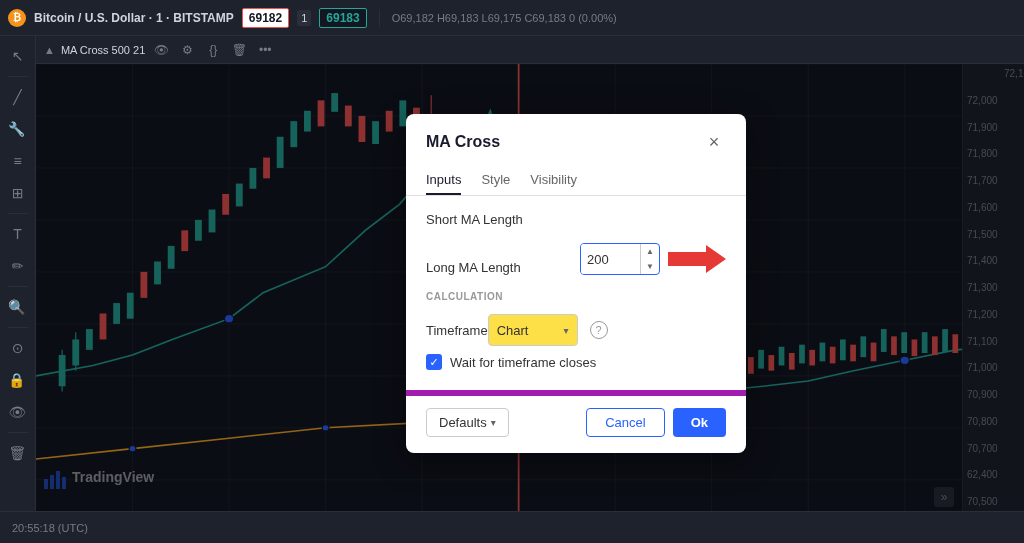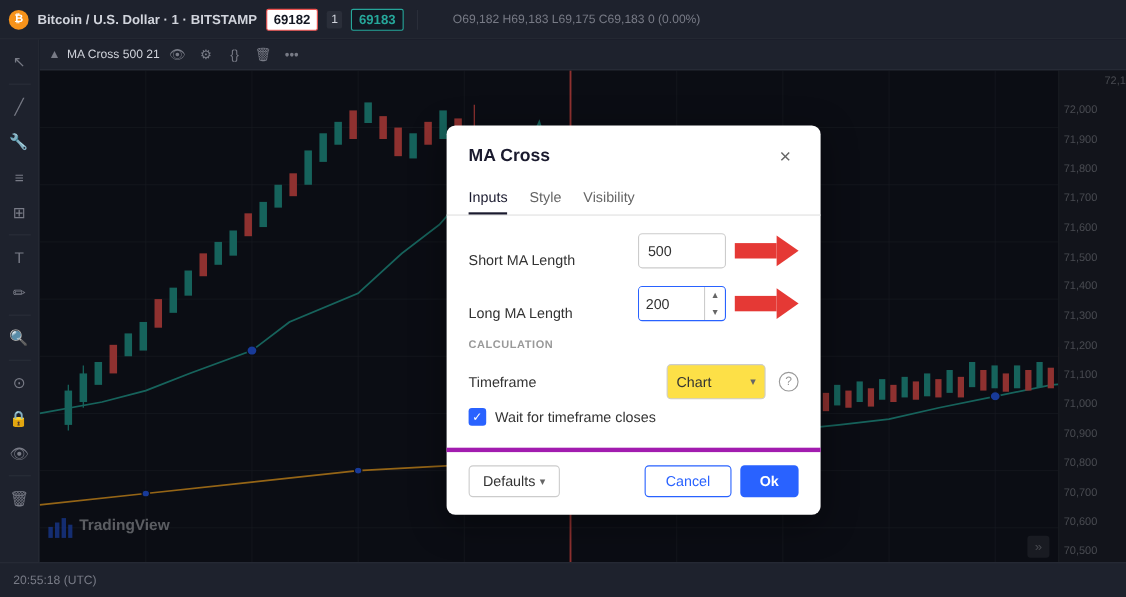--- a/index.html
+++ b/index.html
@@ -1,21 +1,21 @@
 <!DOCTYPE html>
 <html><head>
   <meta charset="utf-8">
   <style>
     * { box-sizing: border-box; margin: 0; padding: 0; }
     body { font-family: -apple-system, BlinkMacSystemFont, 'Segoe UI', sans-serif; background: #131722; color: #d1d4dc; overflow: hidden; width: 1024px; height: 543px; }
 
     
     .top-bar { display: flex; align-items: center; height: 36px; background: #1e222d; border-bottom: 1px solid #2a2e39; padding: 0 8px; gap: 8px; }
     .symbol-info { font-size: 12px; color: #d1d4dc; font-weight: 600; }
-    .ohlc-info { font-size: 11px; color: #787b86; margin-left: 20px; }
+    .ohlc-info { font-size: 11px; color: #787b86; margin-left: 0; }
     .price-badge { background: #fff; color: #131722; font-size: 12px; font-weight: 700; padding: 2px 6px; border-radius: 2px; border: 1.5px solid #ef5350; }
     .separator { width: 1px; height: 18px; background: #2a2e39; margin: 0 4px; }
 
     
     .main-layout { display: flex; height: calc(543px - 36px - 32px); }
 
     
     .left-toolbar { width: 36px; background: #1e222d; border-right: 1px solid #2a2e39; display: flex; flex-direction: column; align-items: center; padding: 6px 0; gap: 4px; }
     .tool-btn { width: 28px; height: 28px; display: flex; align-items: center; justify-content: center; border-radius: 4px; cursor: pointer; color: #787b86; font-size: 14px; }
     .tool-divider { width: 20px; height: 1px; background: #2a2e39; margin: 2px 0; }
@@ -64,32 +64,32 @@
     .field-label { font-size: 13px; color: #333; font-weight: 400; }
     .field-input-wrap { display: flex; align-items: center; gap: 8px; }
     .field-input { width: 80px; height: 32px; border: 1px solid #ccc; border-radius: 4px; font-size: 13px; padding: 0 8px; color: #333; outline: none; }
     .field-input-spinner { width: 80px; height: 32px; border: 1.5px solid #2962ff; border-radius: 4px; display: flex; align-items: center; padding: 0; overflow: hidden; }
     .field-input-spinner input { flex: 1; border: none; outline: none; font-size: 13px; padding: 0 6px; color: #333; height: 100%; }
     .spinner-btns { display: flex; flex-direction: column; border-left: 1px solid #ccc; }
     .spinner-btn { width: 18px; height: 15px; display: flex; align-items: center; justify-content: center; cursor: pointer; font-size: 8px; color: #666; }
 
     .section-label { font-size: 10px; color: #999; font-weight: 600; letter-spacing: 0.5px; text-transform: uppercase; margin-bottom: 12px; }
 
-    .calc-row { display: flex; align-items: center; justify-content: space-between; margin-bottom: 8px; }
+    .calc-row { display: flex; align-items: center; margin-bottom: 8px; }
     .select-box { height: 32px; border: 1px solid #ccc; border-radius: 4px; font-size: 13px; padding: 0 8px; display: flex; align-items: center; gap: 8px; cursor: pointer; min-width: 90px; color: #333; background: #fde047; justify-content: space-between; }
     .select-arrow { font-size: 10px; color: #666; }
     .info-icon { width: 18px; height: 18px; border: 1.5px solid #999; border-radius: 50%; display: flex; align-items: center; justify-content: center; font-size: 11px; color: #999; cursor: pointer; margin-left: 6px; }
 
     .checkbox-row { display: flex; align-items: center; gap: 8px; margin-bottom: 4px; }
     .checkbox { width: 16px; height: 16px; background: #2962ff; border-radius: 3px; display: flex; align-items: center; justify-content: center; cursor: pointer; }
     .checkbox-check { color: #fff; font-size: 11px; }
     .checkbox-label { font-size: 13px; color: #333; }
 
     
-    .dialog-footer { padding: 12px 20px 16px; display: flex; align-items: center; justify-content: space-between; border-top: 4px solid #a21caf; }
+    .dialog-footer { padding: 12px 20px 16px; display: flex; align-items: center; justify-content: space-between; border-top: 6px solid #a21caf; }
     .defaults-btn { display: flex; align-items: center; gap: 4px; padding: 6px 12px; border: 1px solid #ccc; border-radius: 4px; font-size: 13px; cursor: pointer; color: #333; background: #fff; }
     .footer-actions { display: flex; gap: 8px; }
     .cancel-btn { padding: 6px 18px; border: 1.5px solid #2962ff; border-radius: 4px; font-size: 13px; cursor: pointer; color: #2962ff; background: #fff; }
     .ok-btn { padding: 6px 18px; border: none; border-radius: 4px; font-size: 13px; cursor: pointer; color: #fff; background: #2962ff; font-weight: 600; }
 
     .chart-scroll { position: absolute; bottom: 4px; right: 70px; width: 20px; height: 20px; display: flex; align-items: center; justify-content: center; background: #2a2e39; border-radius: 3px; cursor: pointer; color: #787b86; font-size: 12px; }
   </style>
 </head>
 <body>
 
@@ -278,21 +278,21 @@
         <span style="font-size:10px;color:#787b86;">71,600</span>
         <span style="font-size:10px;color:#787b86;">71,500</span>
         <span style="font-size:10px;color:#787b86;">71,400</span>
         <span style="font-size:10px;color:#787b86;">71,300</span>
         <span style="font-size:10px;color:#787b86;">71,200</span>
         <span style="font-size:10px;color:#787b86;">71,100</span>
         <span style="font-size:10px;color:#787b86;">71,000</span>
         <span style="font-size:10px;color:#787b86;">70,900</span>
         <span style="font-size:10px;color:#787b86;">70,800</span>
         <span style="font-size:10px;color:#787b86;">70,700</span>
-        <span style="font-size:10px;color:#787b86;">70,600</span>
+        <span style="font-size:10px;color:#787b86;">62,400</span>
         <span style="font-size:10px;color:#787b86;">70,500</span>
       </div>
 
       <div class="chart-scroll">»</div>
 
       <div class="dialog-overlay">
 
         <div class="dialog">
 
           <div class="dialog-header">
@@ -303,28 +303,20 @@
           <div class="dialog-tabs">
             <div class="dialog-tab active">Inputs</div>
             <div class="dialog-tab">Style</div>
             <div class="dialog-tab">Visibility</div>
           </div>
 
           <div class="dialog-content">
 
             <div class="field-row">
               <span class="field-label">Short MA Length</span>
-              <div class="field-input-wrap">
-                <input class="field-input" type="text" value="500" style="">
-
-                <div style="display:inline-block;position:relative;width:58px;height:28px;flex-shrink:0;">
-                  <div style="position:absolute;top:7px;left:0;width:38px;height:14px;background:#e53935;"></div>
-                  <div style="position:absolute;top:0;right:0;width:0;height:0;border-top:14px solid transparent;border-bottom:14px solid transparent;border-left:20px solid #e53935;"></div>
-                </div>
-              </div>
             </div>
 
             <div class="field-row">
               <span class="field-label">Long MA Length</span>
               <div class="field-input-wrap">
                 <div class="field-input-spinner">
                   <input type="text" value="200" style="width: 55px; border: none; outline: none; font-size: 13px; padding: 0px 6px; color: rgb(51, 51, 51); height: 100%;">
                   <div class="spinner-btns">
                     <div class="spinner-btn">▲</div>
                     <div class="spinner-btn">▼</div>

